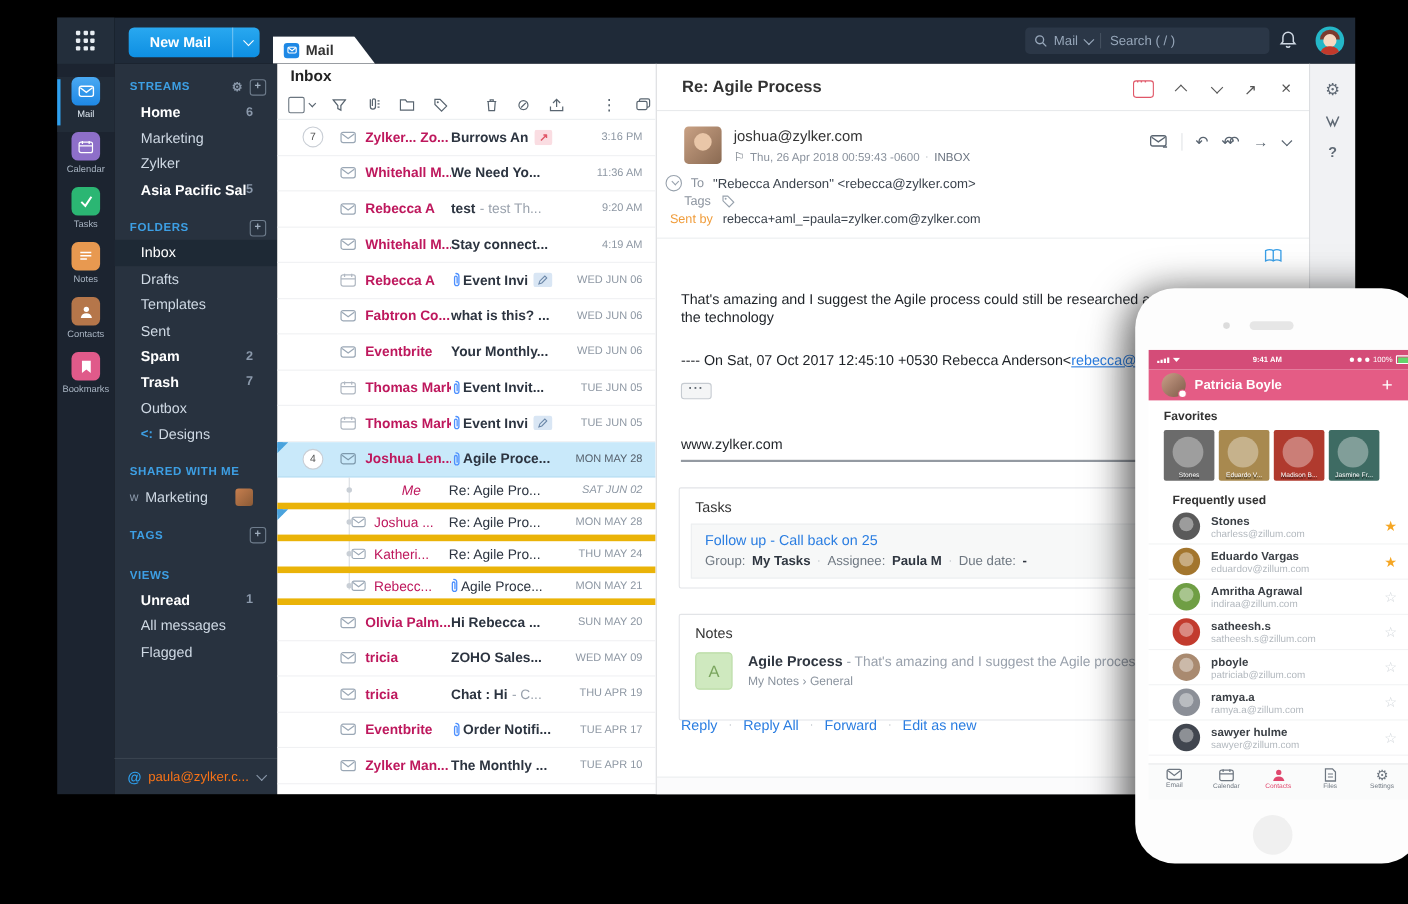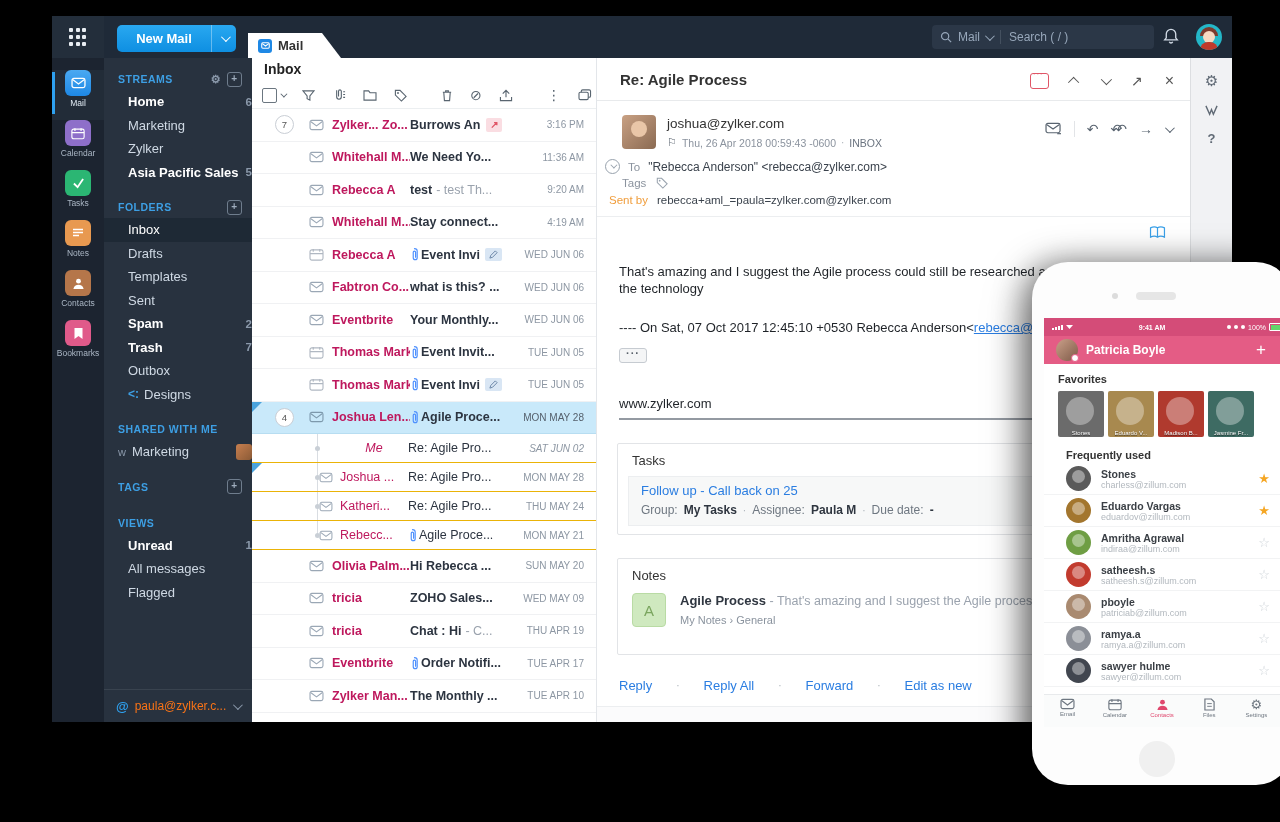--- a/index.html
+++ b/index.html
@@ -38,21 +38,21 @@
   .tab{left:248px;top:33px;width:93px;height:25px;background:#fff;clip-path:polygon(0 0,74px 0,93px 25px,0 25px);
        display:flex;align-items:center;padding-left:10px;box-sizing:border-box;gap:6px}
   .tab .ttile{width:14px;height:14px;border-radius:3px;background:#1e88e5;display:flex;align-items:center;justify-content:center}
   .tab .tlb{font-size:13px;color:#333;font-weight:bold}
   
   .sb{left:104px;top:58px;width:148px;height:664px;background:#28323f;color:#cfd9e4;font-size:13px}
   .sb-h{display:flex;align-items:center;height:22px;padding:0 10px 0 14px;color:#3d9fe4;font-size:10.5px;font-weight:bold;letter-spacing:.5px}
   .sb-h .sp{flex:1}
   .sb-h .hic{color:#8b99ab;font-size:11px;margin-left:6px}
   .plus{width:13px;height:13px;border:1px solid #6f7d8d;border-radius:3px;color:#9fadbd;font-size:10px;line-height:12px;text-align:center}
-  .sb-i{display:flex;height:23.5px;align-items:center;padding:0 0 0 24px;cursor:pointer}
+  .sb-i{display:flex;height:23.5px;align-items:center;padding:0 22px 0 24px;cursor:pointer}
   .sb-i .lbl{flex:1;white-space:nowrap;overflow:hidden}
   .sb-i .cnt{color:#8b99ab;font-size:11.5px}
   .sb-i.bld .lbl,.sb-i.bld{font-weight:bold;color:#fff}
   .sb-i.sel{background:#1e2935;color:#fff}
   .mt{margin-top:12px}
   .dsico{color:#3d9fe4;font-weight:bold;margin-right:5px;font-size:12px}
   .wico{color:#8b99ab;margin-right:6px;font-size:11px;margin-left:-10px}
   .shav{width:16px;height:16px;border-radius:3px;background:linear-gradient(135deg,#c77f4f,#8a5a36)}
   .acct{position:absolute;left:0;right:0;bottom:0;height:33px;border-top:1px solid #39434f;display:flex;align-items:center;padding:0 12px;gap:6px;box-sizing:border-box}
   .acct .at{color:#2ea1f0;font-size:13px;font-weight:bold}
@@ -74,21 +74,21 @@
   .rsb{flex:1;display:flex;align-items:center;font-size:12.5px;color:#2c3440;font-weight:bold;white-space:nowrap;overflow:hidden}
   .rsb .x2{color:#9aa2ad;font-weight:normal;margin-left:4px}
   .rtm{width:82px;text-align:right;padding-right:12px;font-size:10px;color:#8d97a3;box-sizing:border-box;white-space:nowrap}
   .clip{margin-right:2px;display:flex}
   .editb{width:17px;height:13px;background:#d9e6f4;border-radius:2px;margin-left:5px;display:flex;align-items:center;justify-content:center}
   .flagb{width:16px;height:14px;background:#fadde2;border-radius:2px;margin-left:6px;color:#e05667;font-size:10px;font-weight:bold;display:flex;align-items:center;justify-content:center}
   .sel-r{background:#c9e9fa;border-bottom-color:#b7ddf1}
   .corner{position:absolute;left:0;top:0;width:0;height:0;border:5px solid transparent;border-left-color:#4aa3dd;border-top-color:#4aa3dd}
   .tgroup{position:relative}
   .tgroup::before{content:"";position:absolute;left:65px;top:0;bottom:14px;border-left:1px solid #d9dde2}
-  .rt{height:29px;display:flex;align-items:center;border-bottom:1px solid #eab308;position:relative;cursor:pointer;box-sizing:border-box}
+  .rt{height:29px;display:flex;align-items:center;border-bottom:6px solid #eab308;position:relative;cursor:pointer;box-sizing:border-box}
   .rt .dot{position:absolute;left:63px;top:50%;margin-top:-2.5px;width:5px;height:5px;border-radius:50%;background:#c9cfd6}
   .rt .sp0{width:60px}
   .rt .ric{width:28px}
   .rt .rsn{width:68px;font-weight:normal}
   .rt .rsb{font-weight:normal}
   .it{font-style:italic}
   
   .rp{left:597px;top:58px;width:593px;height:664px;background:#fff;overflow:hidden}
   .rp-title{position:absolute;left:23px;top:13px;font-size:15px;font-weight:bold;color:#333}
   .rp-ic1{position:absolute;top:14px;right:16px;display:flex;gap:22px;align-items:center;color:#555}
@@ -130,21 +130,21 @@
   .tlink{color:#2a7de1;font-size:13px;cursor:pointer}
   .tmeta{margin-top:5px;font-size:12px;color:#6e7781;display:flex;gap:6px;align-items:center}
   .tmeta b{color:#2f3640}
   .mdot{color:#aab1b8;font-size:10px}
   .ncard{top:500px;height:97px}
   .nrow{display:flex;margin:10px 0 0 14px;gap:14px}
   .nico{width:32px;height:32px;background:#cfe9bf;border:1px solid #b9dba4;border-radius:4px;color:#7aa55e;font-size:15px;display:flex;align-items:center;justify-content:center}
   .nmain{font-size:12.5px;color:#9aa2ad;white-space:nowrap;overflow:hidden;width:460px}
   .nmain b{color:#2f3640;font-size:13px}
   .npath{font-size:11px;color:#8a939e;margin-top:6px}
-  .rp-foot{position:absolute;left:22px;top:620px;font-size:13px;color:#2a7de1;display:flex;gap:24px;align-items:center}
+  .rp-foot{position:absolute;left:22px;top:594px;font-size:13px;color:#2a7de1;display:flex;gap:10px;align-items:center}
   .rp-foot span{cursor:pointer}
   .rp-bot{position:absolute;left:0;right:0;top:648px;border-top:1px solid #eceef0;height:16px;background:#fbfbfc}
   
   .tools{left:1190px;top:58px;width:42px;height:664px;background:#f1f2f4;border-left:1px solid #dcdee1;box-sizing:border-box;text-align:center;color:#5f6974}
   .tools .tic{margin-top:14px;font-size:15px;cursor:pointer}
   
   .phone{left:1032px;top:262px;width:260px;height:523px;background:#fdfdfd;border-radius:36px;z-index:50;
          box-shadow:0 15px 45px rgba(0,0,0,.55), -8px 0 30px rgba(0,0,0,.35);overflow:hidden}
   .cam{position:absolute;left:80px;top:31px;width:6px;height:6px;border-radius:50%;background:#dcdcdc}
   .spk{position:absolute;left:104px;top:30px;width:40px;height:8px;border-radius:4px;background:#e6e6e6}

